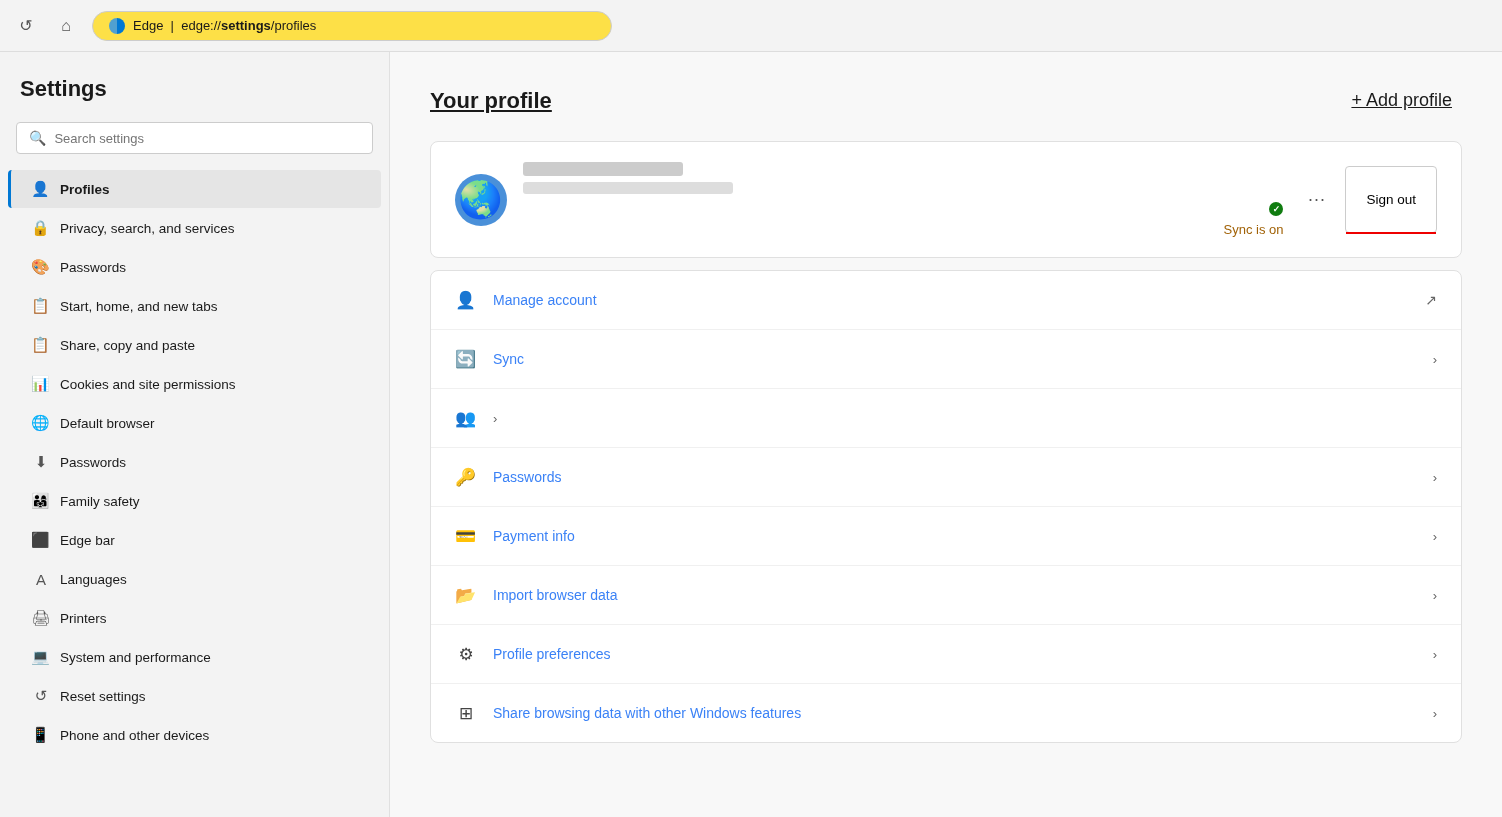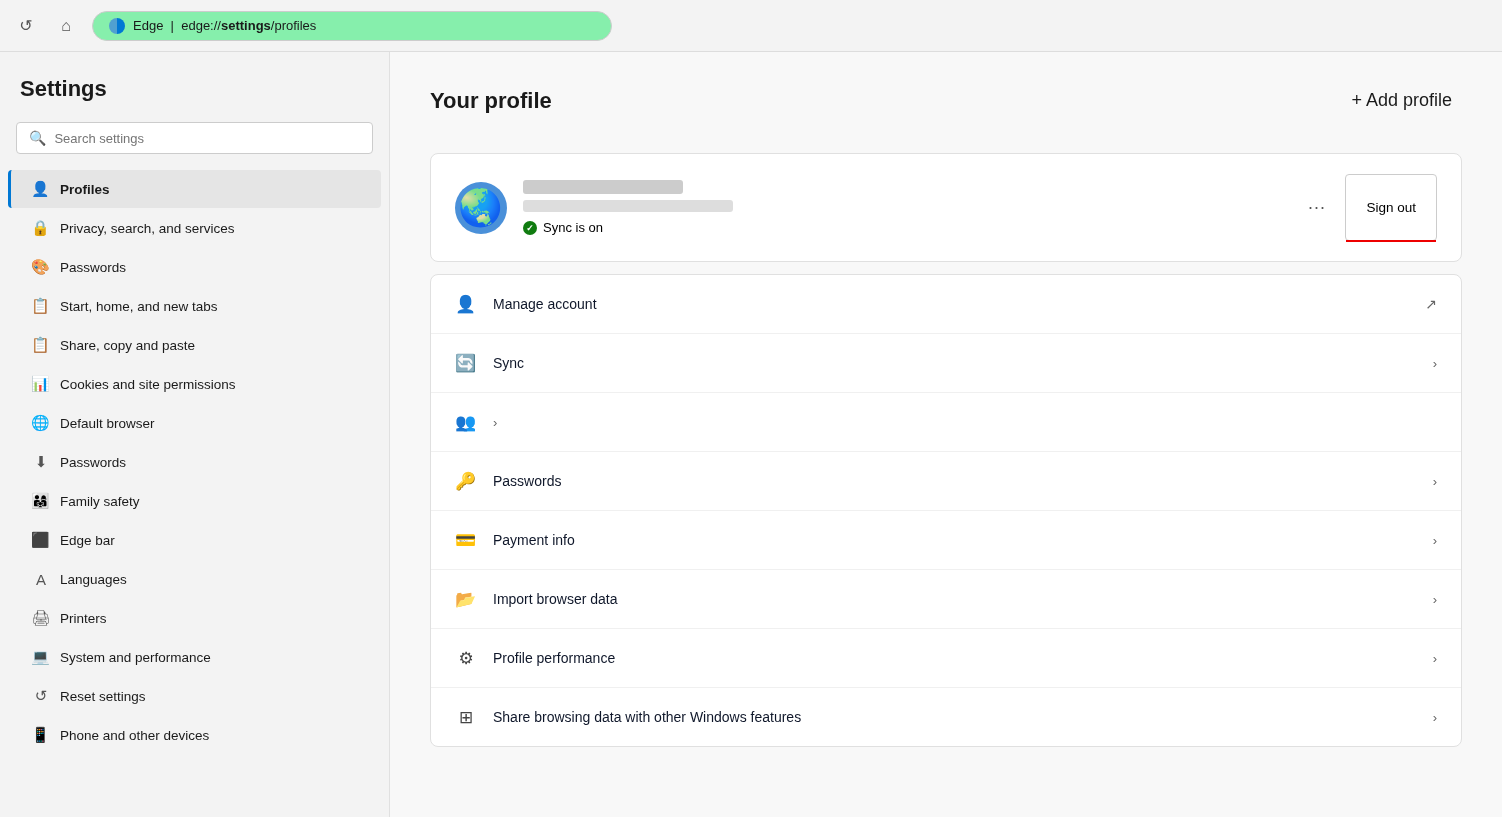--- a/index.html
+++ b/index.html
@@ -15,21 +15,21 @@
       padding: 0 12px;
       gap: 12px;
     }
     .browser-btn {
       width: 28px; height: 28px;
       display: flex; align-items: center; justify-content: center;
       cursor: pointer; border-radius: 4px; color: #555;
       border: none; background: none; font-size: 16px;
     }
     .address-bar {
-      background: #86efac;
+      background: #fde047;
       border: 1px solid #ccc;
       border-radius: 20px;
       padding: 6px 16px;
       display: flex;
       align-items: center;
       gap: 8px;
       flex: 1;
       max-width: 520px;
     }
     .address-bar .edge-icon {
@@ -112,21 +112,22 @@
     .main-content {
       flex: 1;
       padding: 32px 40px;
       overflow-y: auto;
       background: #f8f8f8;
     }
     .page-header {
       display: flex;
       align-items: center;
       justify-content: space-between;
-      margin-bottom: 36px;
+      margin-bottom: 24px;
+      text-decoration: underline;
     }
     .page-title {
       font-size: 22px;
       font-weight: 600;
     }
     .add-profile-btn {
       display: flex;
       align-items: center;
       gap: 4px;
       font-size: 18px;
@@ -171,21 +172,22 @@
       width: 210px; height: 12px;
       background: #ddd;
       border-radius: 3px;
       margin-bottom: 8px;
     }
     .sync-status {
       display: flex;
       align-items: flex-end;
       gap: 6px;
       font-size: 13px;
-      color: #000000;
+      color: #a16207;
+      flex-direction: column;
     }
     .sync-dot {
       width: 14px; height: 14px;
       background: #107c10;
       border-radius: 50%;
       display: flex; align-items: center; justify-content: center;
     }
     .sync-dot::after {
       content: '✓';
       color: white;
@@ -239,21 +241,21 @@
     .settings-row:last-child { border-bottom: none; }
     .row-icon {
       width: 22px; height: 22px;
       display: flex; align-items: center; justify-content: center;
       flex-shrink: 0; font-size: 17px; color: #444;
     }
     .row-label {
       flex: 1;
       font-size: 14px;
       font-weight: 400;
-      color: #0f172a;
+      color: #3b82f6;
     }
     .row-chevron {
       color: #666;
       font-size: 13px;
     }
     .row-external {
       color: #666;
       font-size: 14px;
     }
   </style>
@@ -396,21 +398,21 @@
     <span class="row-label">Payment info</span>
     <span class="row-chevron">›</span>
   </div>
         <div class="settings-row">
     <span class="row-icon">📂</span>
     <span class="row-label">Import browser data</span>
     <span class="row-chevron">›</span>
   </div>
         <div class="settings-row">
     <span class="row-icon">⚙</span>
-    <span class="row-label">Profile performance</span>
+    <span class="row-label">Profile preferences</span>
     <span class="row-chevron">›</span>
   </div>
         <div class="settings-row">
     <span class="row-icon">⊞</span>
     <span class="row-label">Share browsing data with other Windows features</span>
     <span class="row-chevron">›</span>
   </div>
       </div>
   </div>
 </div>

